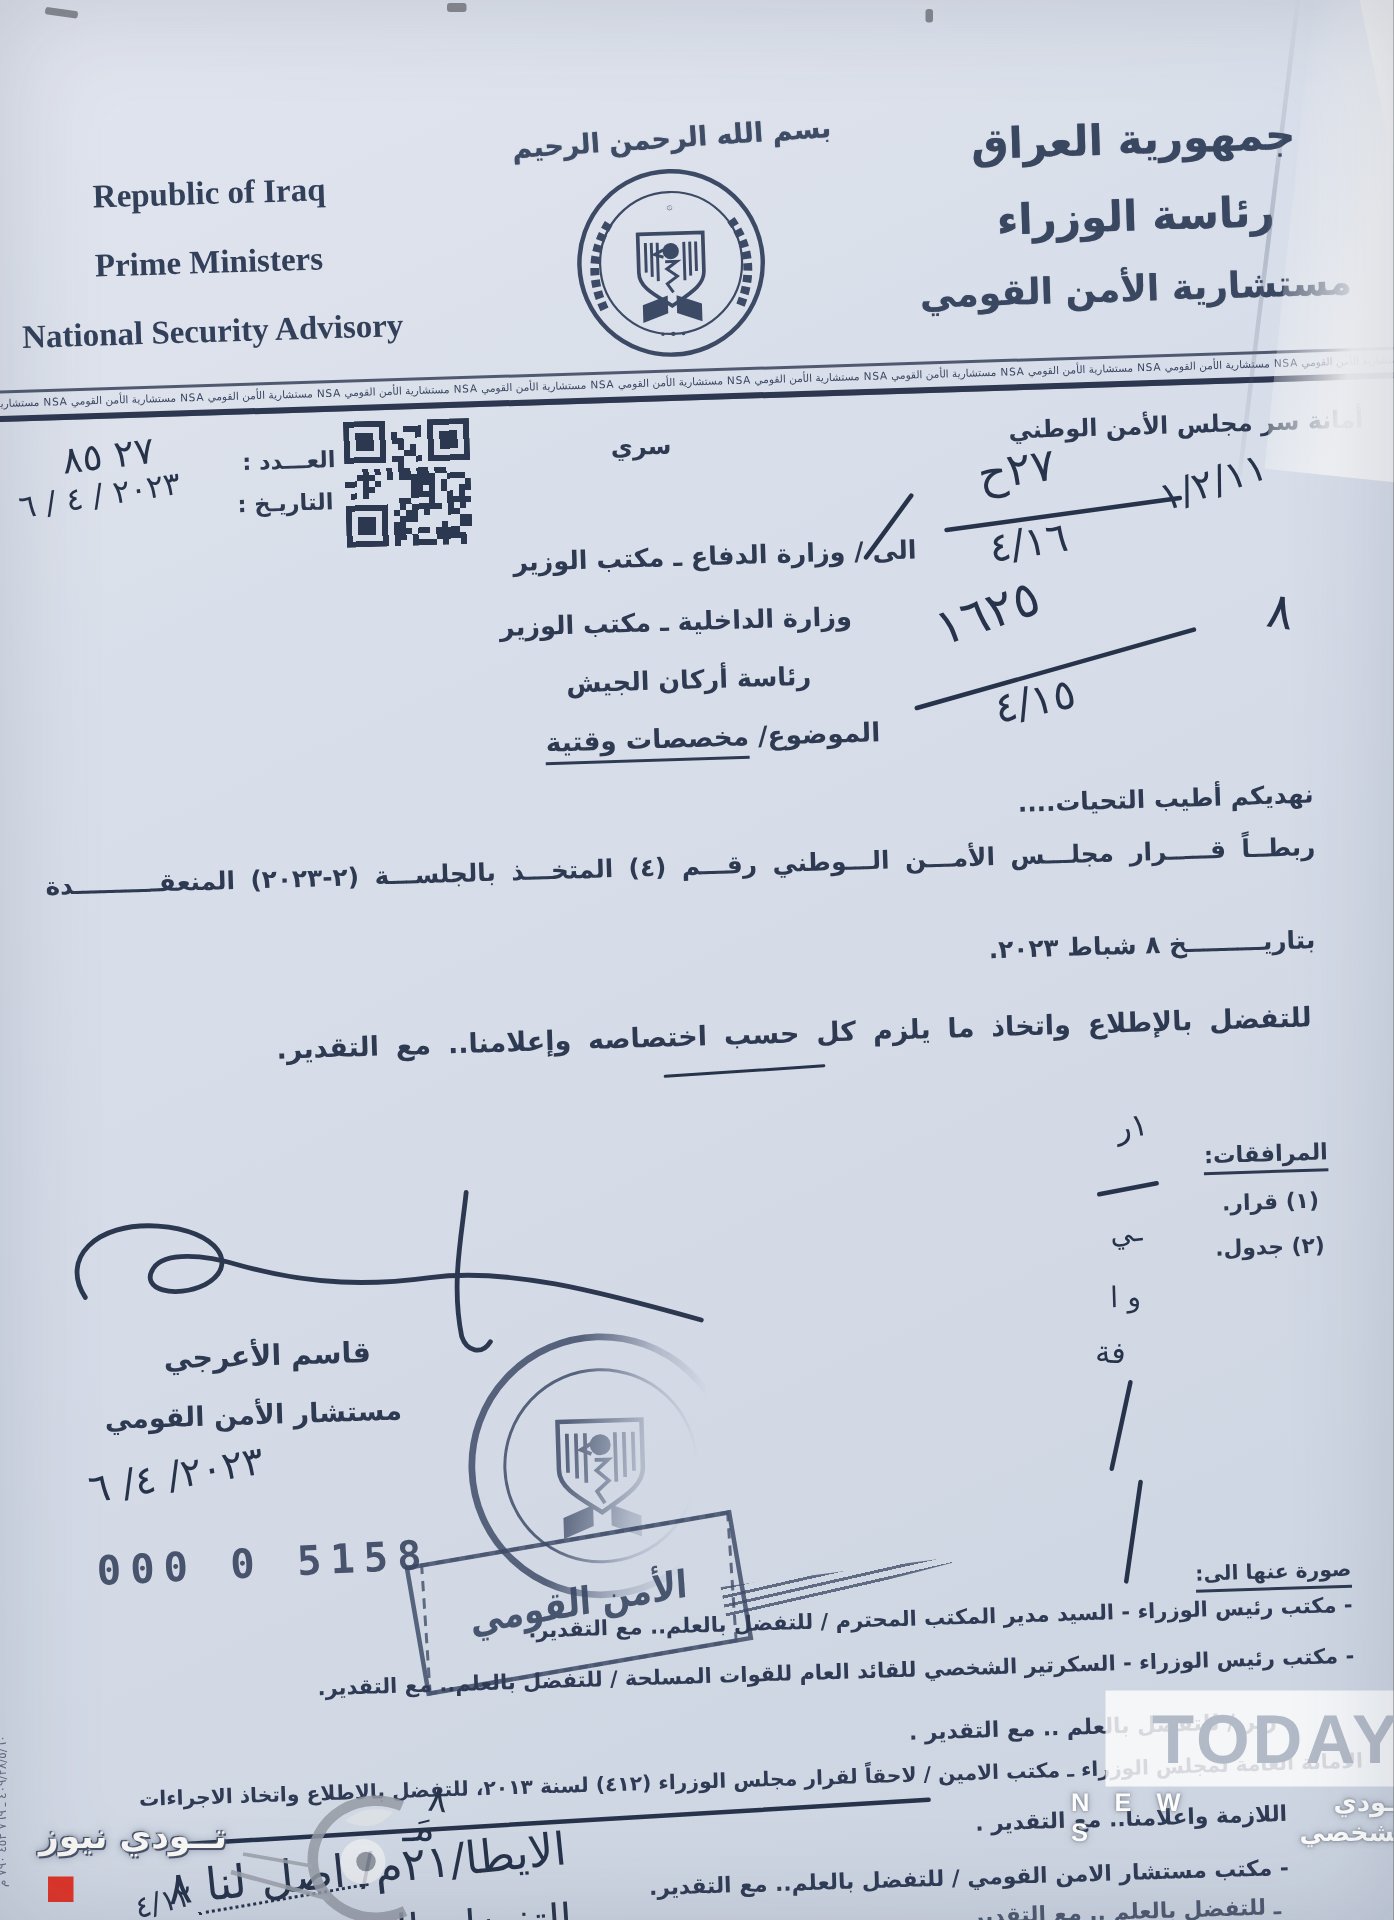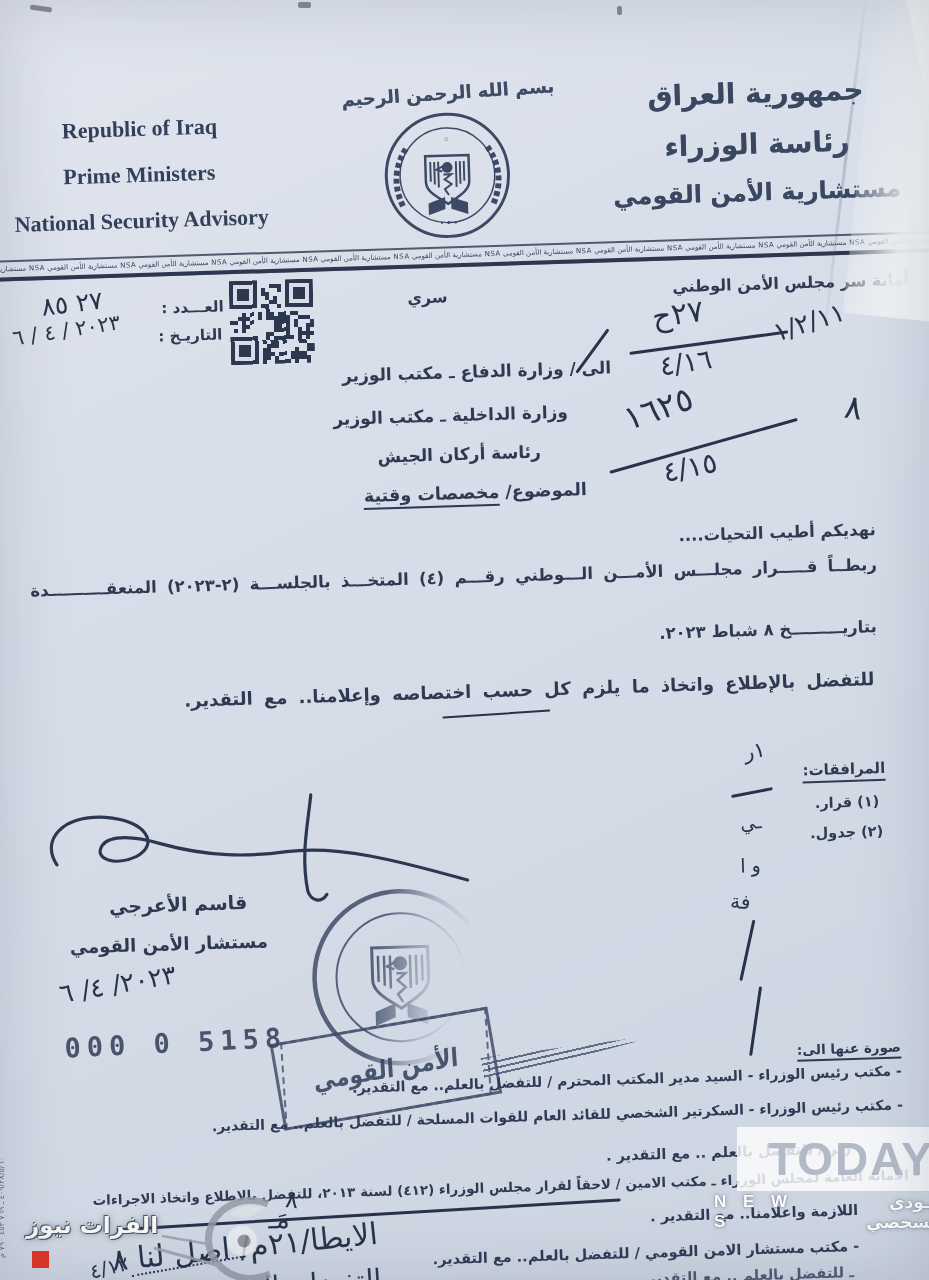--- a/index.html
+++ b/index.html
@@ -353,21 +353,21 @@
   </div>
 
   <svg class="abs" style="left:150px;top:1196px;opacity:.85;" width="160" height="90" viewBox="0 0 160 90" fill="none">
     <path d="M118,8 A42,39 0 1 0 120,78" stroke="#959ba5" stroke-width="7"></path>
     <circle cx="92" cy="45" r="15" fill="#eceef0" opacity=".95"></circle>
     <circle cx="94" cy="45" r="6.5" fill="#868c96"></circle>
     <path d="M80,18 q14,-12 32,-6 q-12,15 -32,6 z" fill="#dfe2e6" opacity=".9"></path>
     <path d="M4,52 L70,70" stroke="#9aa0aa" stroke-width="3"></path>
     <path d="M12,40 L58,48" stroke="#9aa0aa" stroke-width="2.5"></path>
   </svg>
-  <div class="abs furat-text ar" style="left:26px;top:1212px;">الفرات نيوز</div>
+  <div class="abs furat-text ar" style="left:26px;top:1212px;">تــودي نيوز</div>
   <div class="abs red-square"></div>
 
   <div class="abs crease-line"></div>
   <div class="abs corner-light"></div>
   <div class="abs corner-wedge"></div>
   <div class="speck" style="left:30px;top:6px;width:22px;height:5px;transform:rotate(8deg);"></div>
   <div class="speck" style="left:298px;top:2px;width:13px;height:6px;"></div>
   <div class="speck" style="left:617px;top:6px;width:5px;height:9px;"></div>
   <div class="vignette"></div>
 </div>

